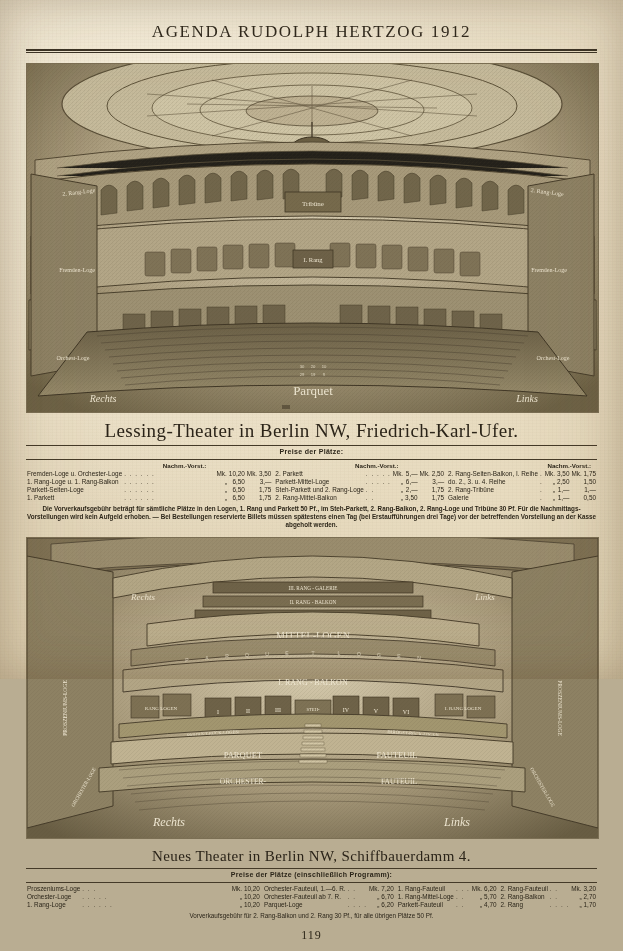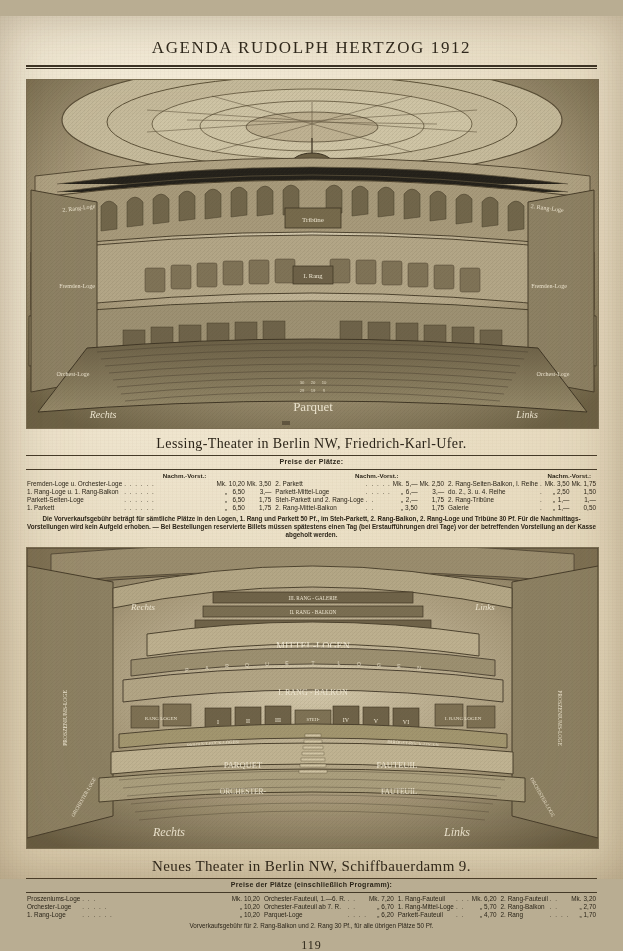--- a/index.html
+++ b/index.html
@@ -9,29 +9,28 @@
   }
   body {
     width: 623px;
     height: 951px;
     overflow: hidden;
     font-family: "Liberation Serif", serif;
   }
   .page {
     position: relative;
     width: 623px;
-    height: 863px;
+    height: 679px;
     background:
       radial-gradient(ellipse at 30% 20%, rgba(255,250,235,0.55) 0%, rgba(255,250,235,0) 55%),
       radial-gradient(ellipse at 75% 75%, rgba(245,235,210,0.45) 0%, rgba(245,235,210,0) 60%),
       linear-gradient(160deg, #efe6d0 0%, #e8dcc2 40%, #ded0b2 75%, #d5c7a7 100%);
     box-sizing: border-box;
     padding: 0 26px;
     color: #2a2419;
-    margin-top: 16px;
   }
   .grain {
     position: absolute;
     inset: 0;
     pointer-events: none;
     background-image:
       repeating-linear-gradient(0deg, rgba(120,100,70,0.035) 0px, rgba(120,100,70,0.035) 1px, rgba(255,255,255,0) 1px, rgba(255,255,255,0) 3px),
       repeating-linear-gradient(90deg, rgba(120,100,70,0.03) 0px, rgba(120,100,70,0.03) 1px, rgba(255,255,255,0) 1px, rgba(255,255,255,0) 4px);
     opacity: .75;
   }
@@ -68,21 +67,21 @@
       radial-gradient(ellipse at 50% 42%, #cfc4a8 0%, #b7a98a 45%, #8e805f 80%, #6c6046 100%);
     border: 1px solid #7b6f54;
     overflow: hidden;
   }
   .plate-1 { height: 348px; }
   .plate-2 { height: 300px; }
   .plate svg { display: block; width: 100%; height: 100%; }
   
   .caption {
     text-align: center;
-    font-size: 14px;
+    font-size: 19px;
     letter-spacing: .4px;
     margin: 7px 0 3px 0;
     color: #2a2318;
   }
   .caption-2 { font-size: 15px; margin-top: 9px; }
   
   .price-block {
     font-family: "Liberation Sans", sans-serif;
     font-size: 6.5px;
     line-height: 1.28;
@@ -535,21 +534,21 @@
       <text class="eng-label" x="514" y="250" font-size="5" text-anchor="middle" transform="rotate(60 514 250)">ORCHESTER-LOGE</text>
       <text class="eng-label" x="116" y="62" font-size="9" font-style="italic" text-anchor="middle">Rechts</text>
       <text class="eng-label" x="458" y="62" font-size="9" font-style="italic" text-anchor="middle">Links</text>
       <text class="eng-label" x="142" y="288" font-size="12" font-style="italic" text-anchor="middle">Rechts</text>
       <text class="eng-label" x="430" y="288" font-size="12" font-style="italic" text-anchor="middle">Links</text>
 
       <rect x="0" y="0" width="571" height="300" fill="url(#hatch2)" opacity="0.35"></rect>
     </svg>
   </div>
 
-  <div class="caption caption-2">Neues Theater in Berlin NW, Schiffbauerdamm 9.</div>
+  <div class="caption caption-2">Neues Theater in Berlin NW, Schiffbauerdamm 4.</div>
 
   <div class="price-block">
     <div class="rule-thin"></div>
     <div class="price-heading">Preise der Plätze (einschließlich Programm):</div>
     <div class="rule-thin"></div>
     <table class="ptable">
       <tbody>
         <tr>
           <td class="lbl">Proszeniums-Loge</td>
           <td class="dots">. . .</td>

